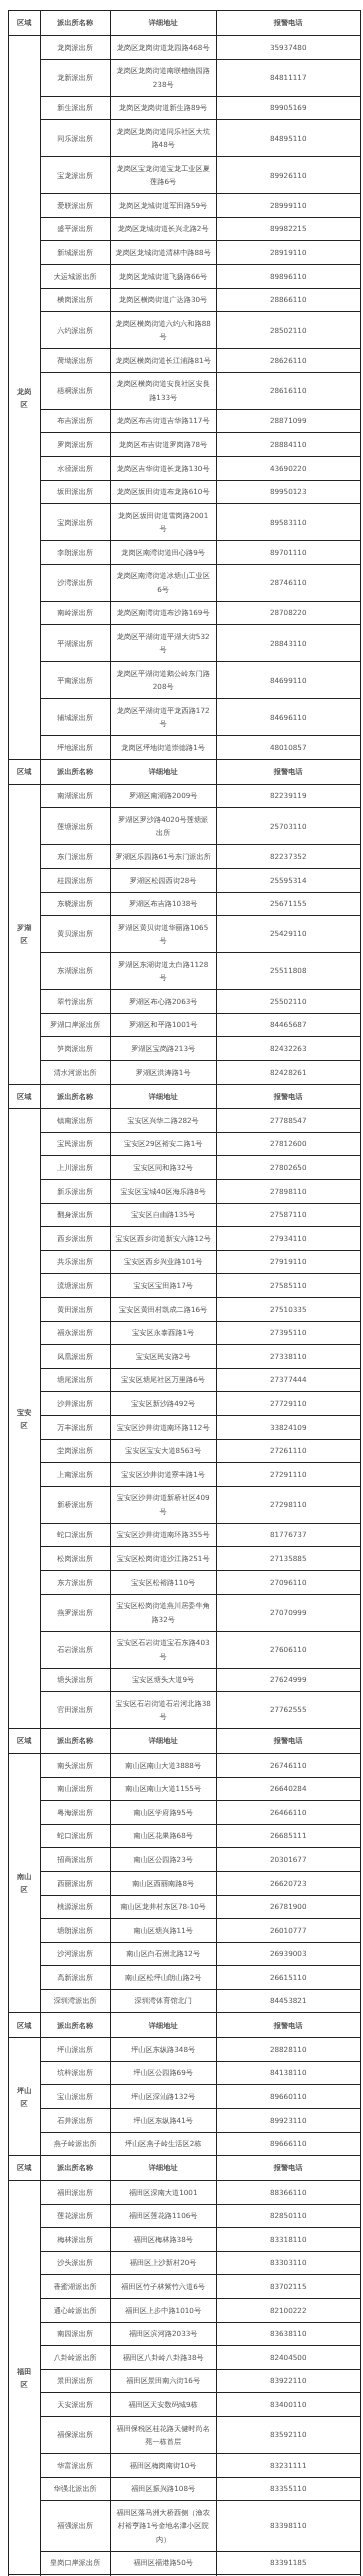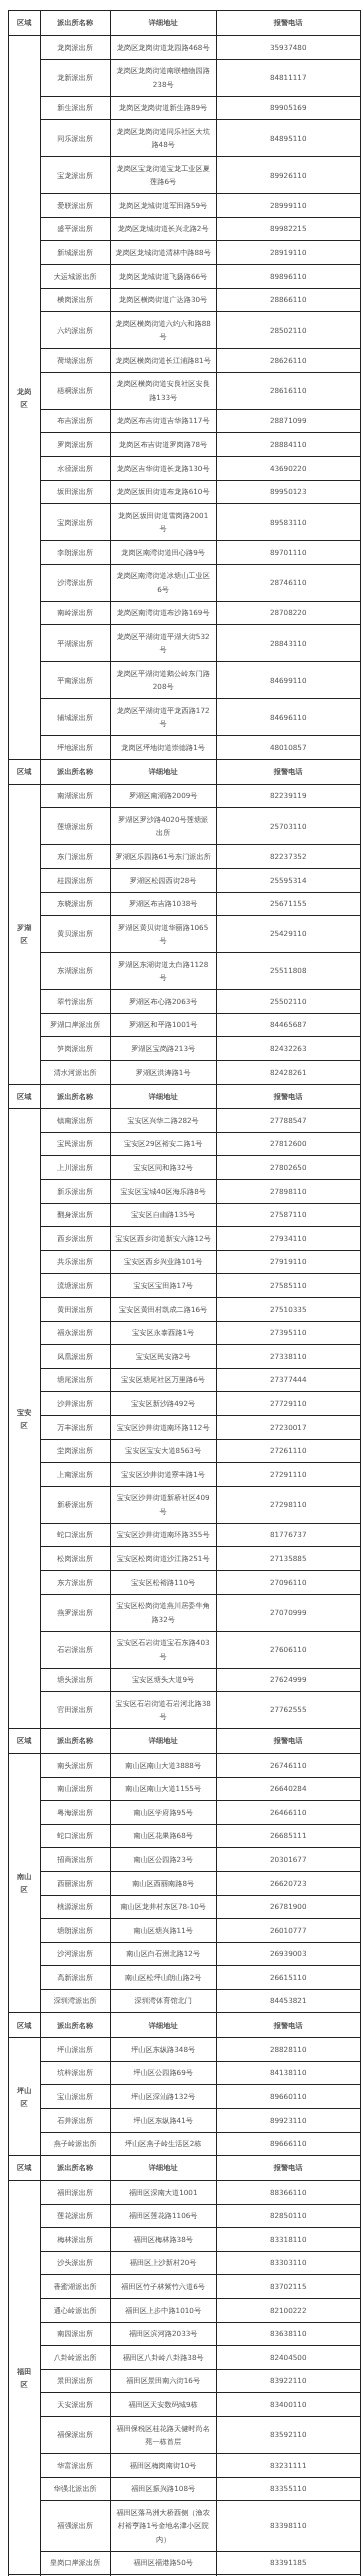--- a/index.html
+++ b/index.html
@@ -350,21 +350,21 @@
 
   <tr>
     <td class="name">沙井派出所</td>
     <td>宝安区新沙路492号</td>
     <td>27729110</td>
   </tr>
 
   <tr>
     <td class="name">万丰派出所</td>
     <td>宝安区沙井街道南环路112号</td>
-    <td>27230017</td>
+    <td>33824109</td>
   </tr>
 
   <tr>
     <td class="name">坣岗派出所</td>
     <td>宝安区宝安大道8563号</td>
     <td>27261110</td>
   </tr>
 
   <tr>
     <td class="name">上南派出所</td>

